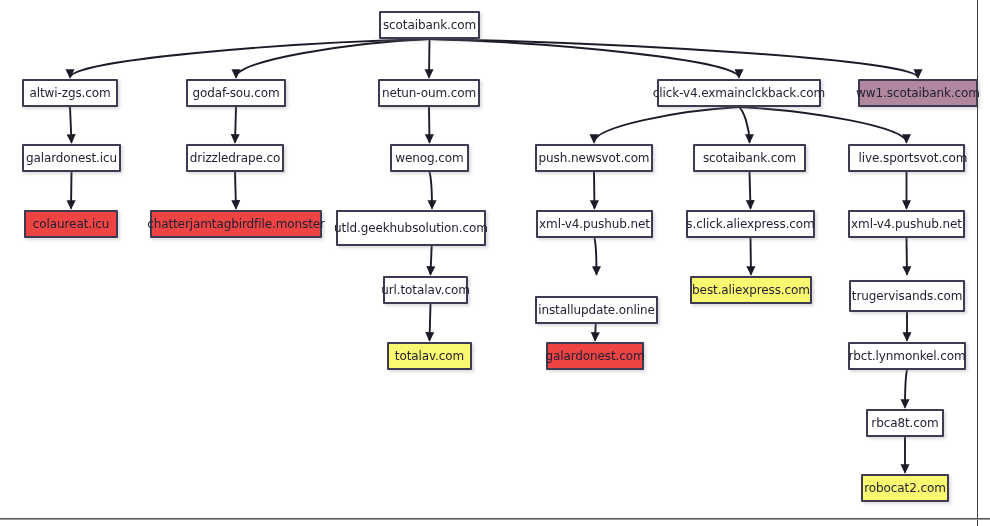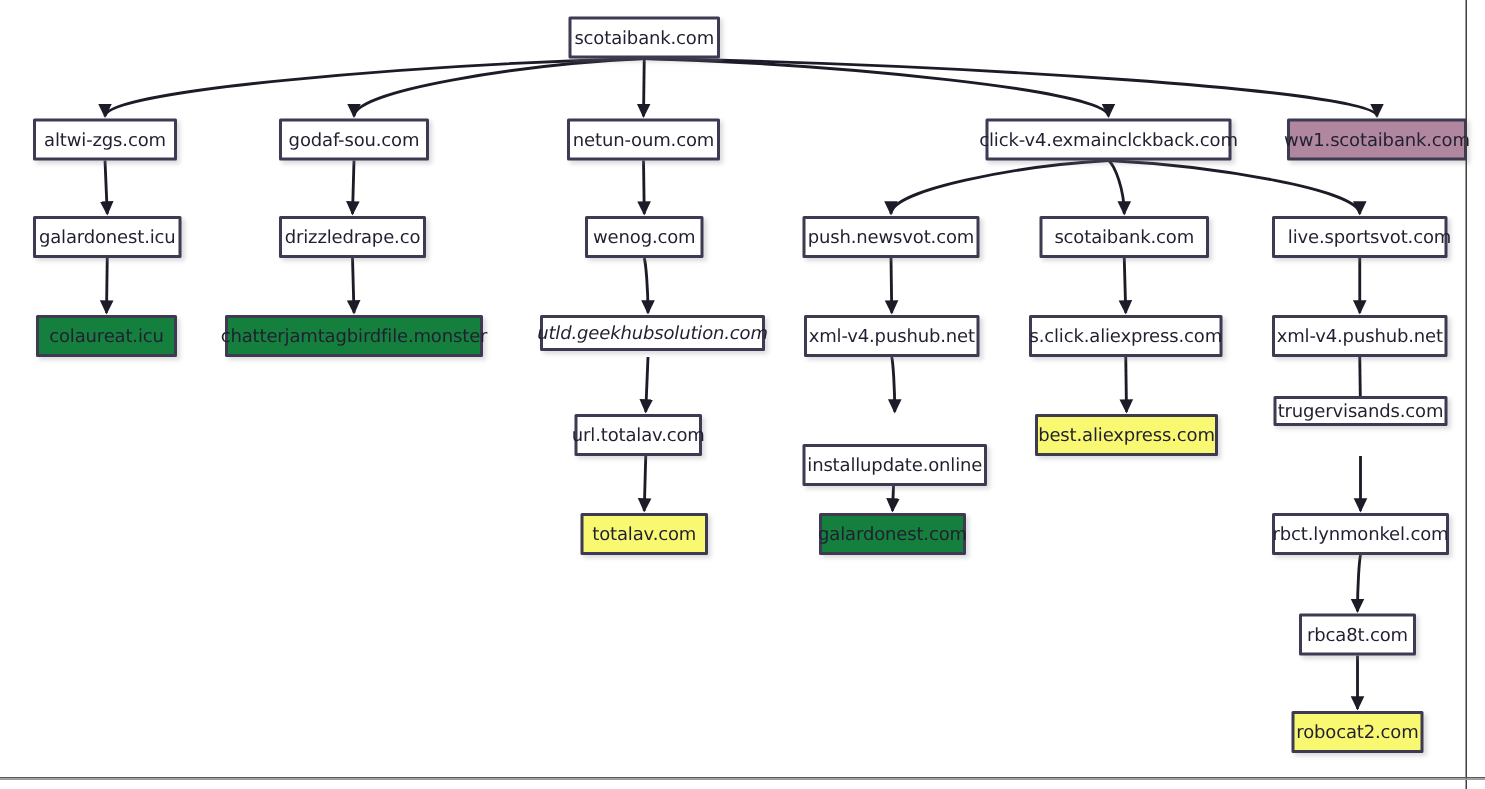--- a/index.html
+++ b/index.html
@@ -59,21 +59,21 @@
     line-height: 1;
     display: flex;
     align-items: center;
     justify-content: center;
     text-align: center;
     border-radius: 1px;
     box-shadow: 2px 2px 3px rgba(140,140,150,0.30);
     white-space: nowrap;
     letter-spacing: -0.1px;
   }
-  .node.red    { background: #15803d; }
+  .node.red    { background: #ef4444; }
   .node.yellow { background: #f9f871; }
   .node.purple { background: #b0879f; }
 </style>
 </head>
 <body>
 
 <div id="canvas">
 
   <svg id="edges" viewBox="0 0 990 526" xmlns="http://www.w3.org/2000/svg">
     <defs>
@@ -147,42 +147,42 @@
       </div>
       <div class="node" style="left: 848px; top: 144px; width: 117px; height: 28px; padding-left: 13px;">
         <span>live.sportsvot.com</span>
       </div>
       <div class="node red" style="left: 24px; top: 210px; width: 94px; height: 28px;">
         <span>colaureat.icu</span>
       </div>
       <div class="node red" style="left: 150px; top: 210px; width: 172px; height: 28px; text-align: center;">
         <span>chatterjamtagbirdfile.monster</span>
       </div>
-      <div class="node" style="left: 360px; top: 210px; width: 150px; height: 24px; font-style: italic;">
+      <div class="node" style="left: 336px; top: 210px; width: 150px; height: 36px;">
         <span>utld.geekhubsolution.com</span>
       </div>
       <div class="node" style="left: 536px; top: 210px; width: 117px; height: 28px;">
         <span>xml-v4.pushub.net</span>
       </div>
       <div class="node" style="left: 686px; top: 210px; width: 129px; height: 28px;">
         <span>s.click.aliexpress.com</span>
       </div>
       <div class="node" style="left: 848px; top: 210px; width: 117px; height: 28px;">
         <span>xml-v4.pushub.net</span>
       </div>
       <div class="node" style="left: 383px; top: 276px; width: 85px; height: 28px;">
         <span>url.totalav.com</span>
       </div>
       <div class="node" style="left: 535px; top: 276px; width: 123px; height: 28px; margin-top: 20px;">
         <span>installupdate.online</span>
       </div>
       <div class="node yellow" style="left: 690px; top: 276px; width: 122px; height: 28px;">
         <span>best.aliexpress.com</span>
       </div>
-      <div class="node" style="left: 849px; top: 264px; width: 116px; height: 20px;">
+      <div class="node" style="left: 849px; top: 280px; width: 116px; height: 32px;">
         <span>trugervisands.com</span>
       </div>
       <div class="node yellow" style="left: 387px; top: 342px; width: 85px; height: 28px;">
         <span>totalav.com</span>
       </div>
       <div class="node red" style="left: 546px; top: 342px; width: 98px; height: 28px;">
         <span>galardonest.com</span>
       </div>
       <div class="node" style="left: 848px; top: 342px; width: 118px; height: 28px;">
         <span>rbct.lynmonkel.com</span>

